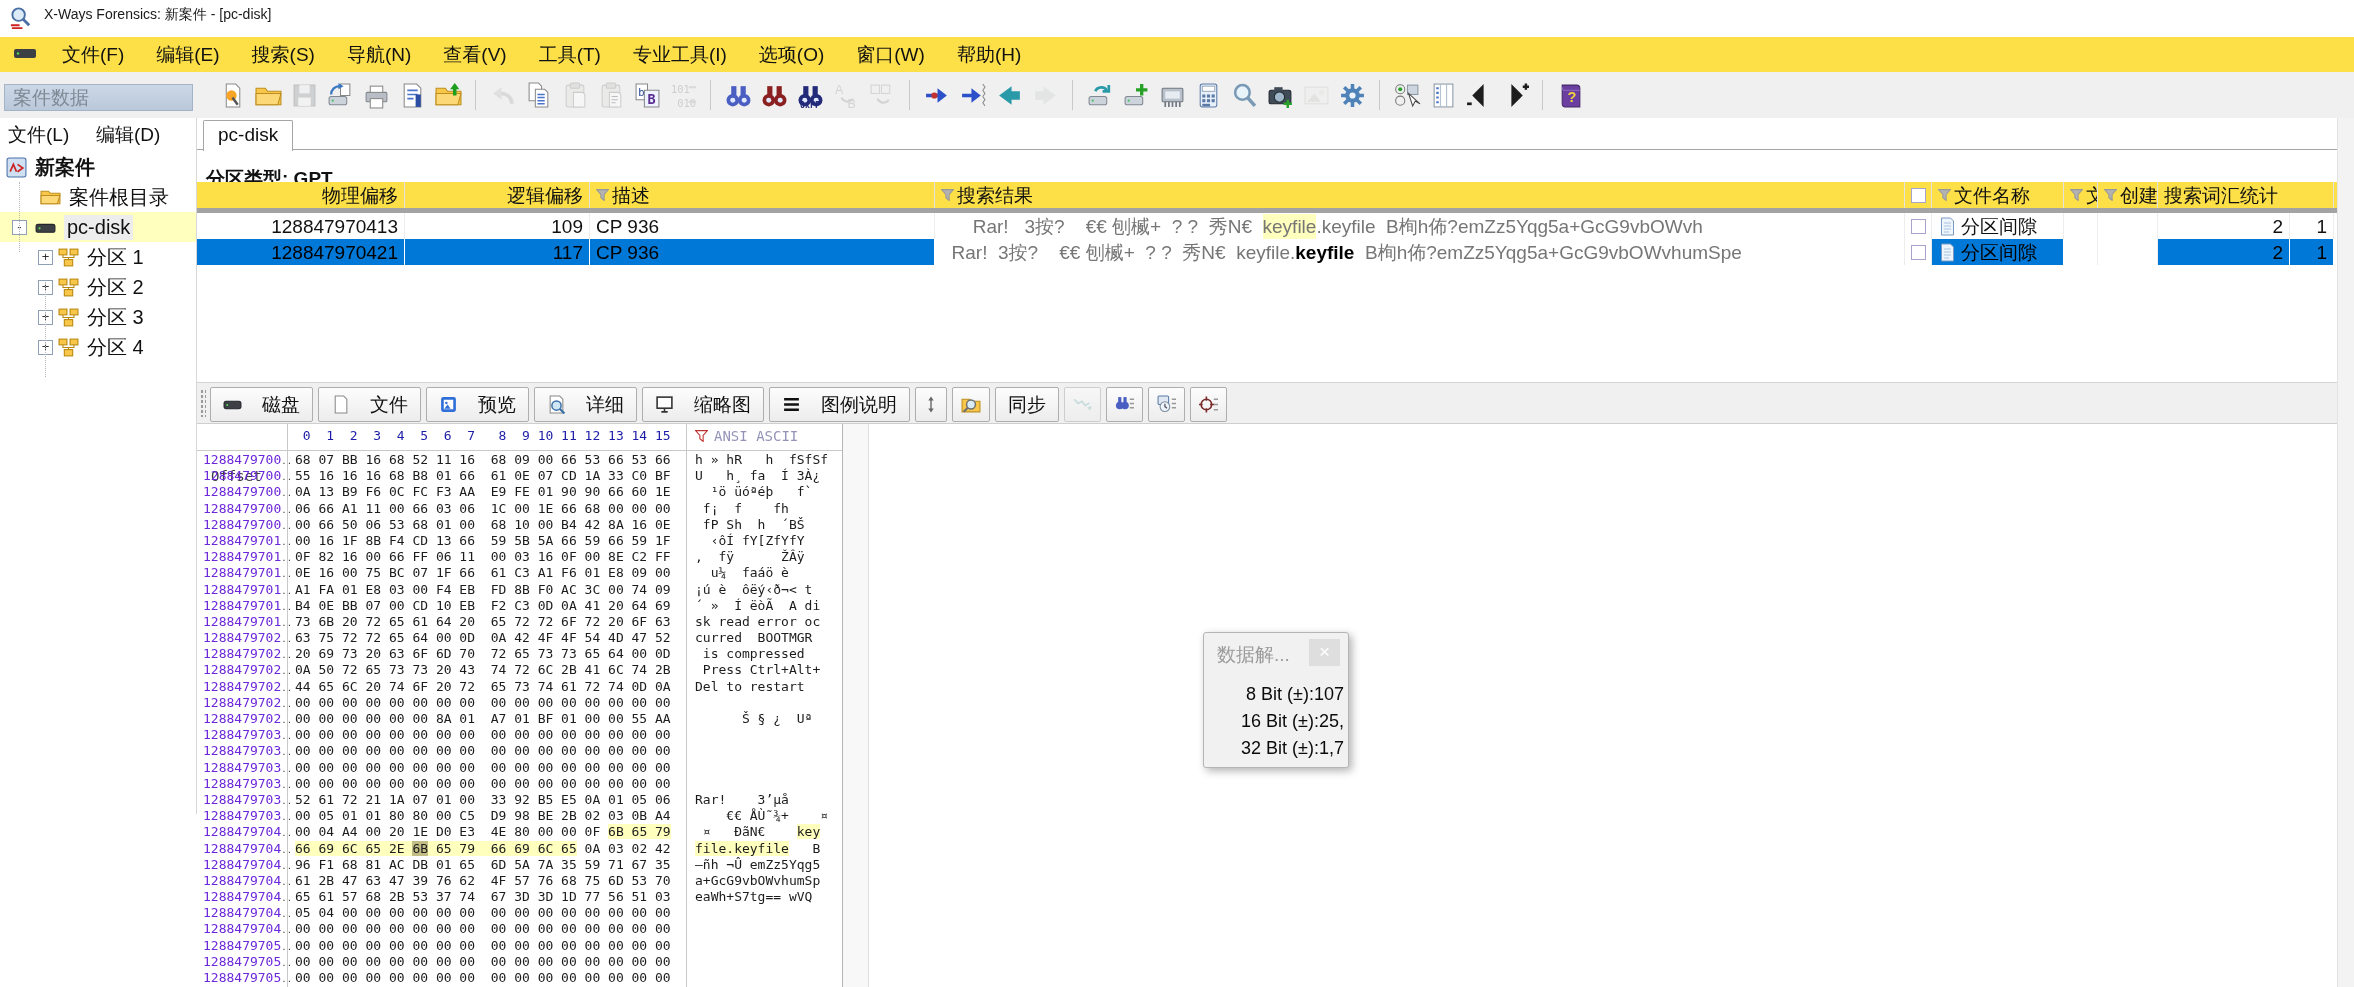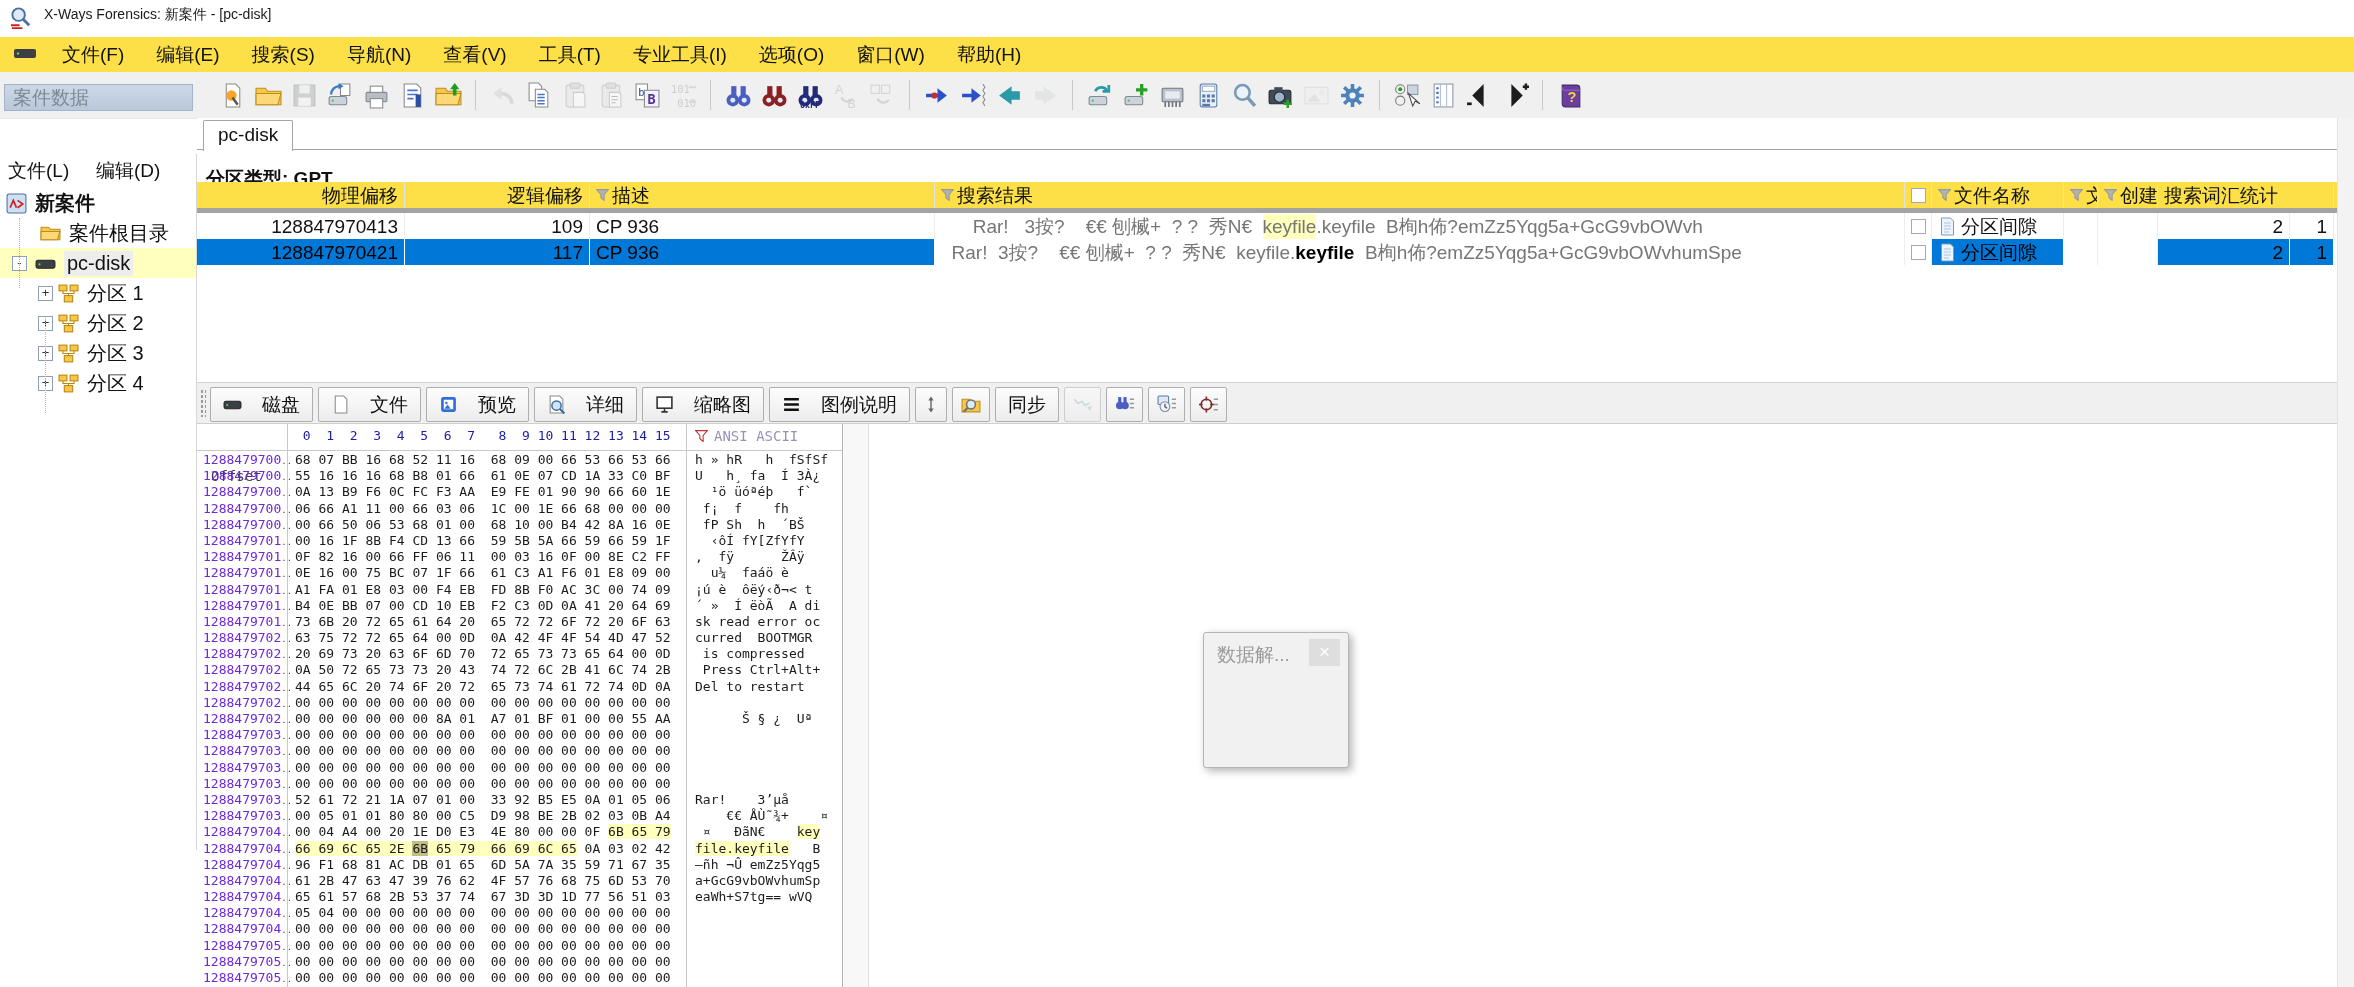--- a/index.html
+++ b/index.html
@@ -16,21 +16,21 @@
   #menu-items{position:absolute;left:46px;top:0;}
   
   #toolbar{left:0;top:72px;width:2354px;height:46px;background:#f0f0f0;border-bottom:1px solid #e6e6e6;}
   #tbicons{position:absolute;left:214px;top:7px;display:flex;align-items:center;}
   .tbi{width:34px;height:32px;display:inline-flex;align-items:center;justify-content:center;margin:0 1px;border-radius:3px;}
   .tbi svg{display:block;}
   .tbi.dis{opacity:.4;filter:grayscale(.9);}
   .tbsep{width:1px;height:30px;background:#c9c9c9;margin:0 9px;}
   
   #sb-header{left:4px;top:84px;width:189px;height:27px;background:linear-gradient(#ccd8e7,#b9c8da);border:1px solid #a4b4c8;box-sizing:border-box;font-size:19px;color:#7e8994;line-height:25px;padding-left:8px;}
-  #sidebar{left:0;top:118px;width:197px;height:696px;background:#fff;border-right:1px solid #d7d7d7;box-sizing:border-box;margin-top:36px;}
+  #sidebar{left:0;top:118px;width:197px;height:696px;background:#fff;border-right:1px solid #d7d7d7;box-sizing:border-box;}
   #sb-menu{position:absolute;left:0;top:0;width:100%;height:31px;}
   #sb-menu span{position:absolute;top:4px;font-size:19px;}
   #sb-file{left:8px;} #sb-edit{left:96px;}
   #tree{position:absolute;left:0;top:34px;width:100%;}
   .trow{position:relative;height:30px;display:flex;align-items:center;white-space:nowrap;}
   .trow .lbl{font-size:20px;padding:1px 3px;}
   .trow.bold .lbl{font-weight:bold;}
   .trow.hl .lbl{background:#ededed;}
   .expander{width:15px;height:15px;border:1px solid #8fa0b4;background:#fff;box-sizing:border-box;font-size:13px;line-height:12px;text-align:center;color:#333;margin-right:5px;flex:none;}
   .ticon{margin-right:5px;flex:none;display:inline-flex;}
@@ -738,14 +738,19 @@
         <div class="hxr"><span class="hxo">1288479705</span><span class="hxb">00 00 00 00 00 00 00 00  00 00 00 00 00 00 00 00</span><span class="hxa"></span></div>
       </div>
   </div>
   <div class="abs" id="hexscroll"></div>
 
   <div class="abs" id="edge"></div>
 
   <div class="abs" id="interp">
     <span class="ttl">数据解...</span>
     <span class="cls">×</span>
+    <div class="body">
+        <div>8 Bit (±):107</div>
+        <div>16 Bit (±):25,</div>
+        <div>32 Bit (±):1,7</div>
+      </div>
   </div>
 </div>
 
 </body></html>

